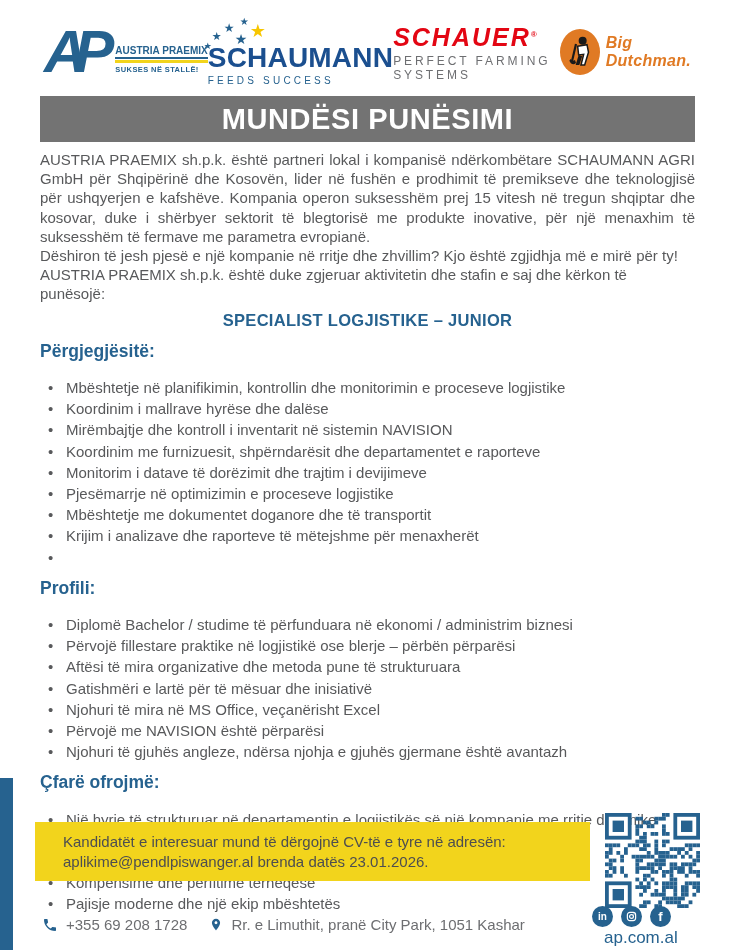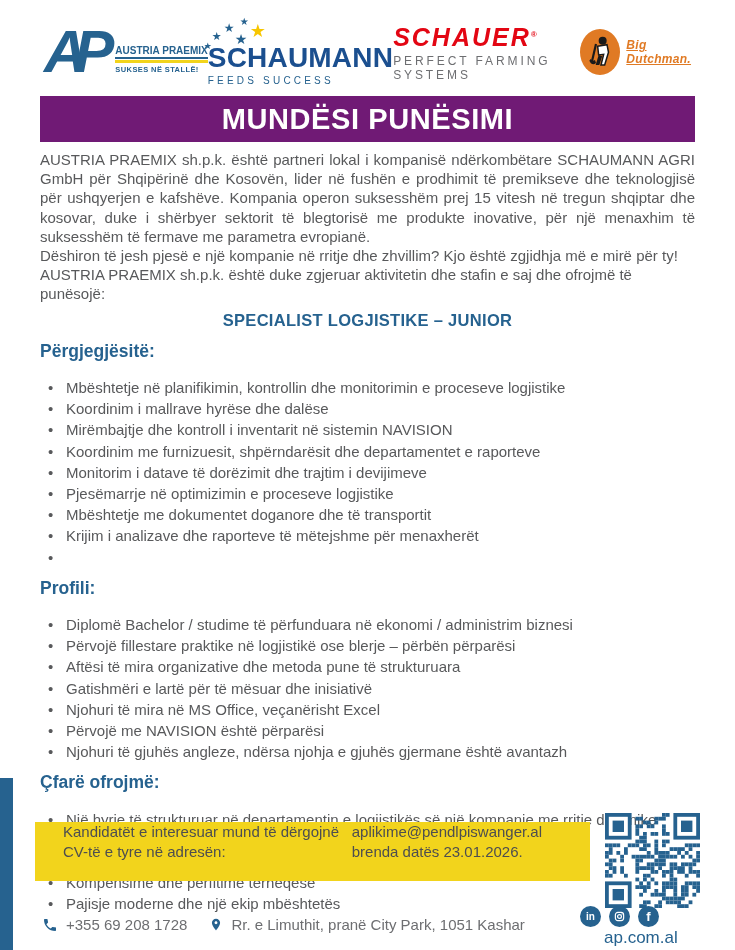--- a/index.html
+++ b/index.html
@@ -39,44 +39,44 @@
   
   .schauer { text-align:left; }
   .schauer-name { color:#E30613; font-weight:bold; font-style:italic; font-size:25px; letter-spacing:2px; }
   .schauer-reg  { font-size:8px; vertical-align:super; }
   .schauer-tag  { color:#6D6E71; font-size:12px; letter-spacing:2.9px; margin-top:2px; }
 
   
   .bigdutchman { display:flex; align-items:center; gap:6px; }
   .bd-circle { width:46px; height:46px; border-radius:50%; background:#E07A24;
                display:flex; align-items:center; justify-content:center; }
-  .bd-name { color:#E07A24; font-weight:bold; font-style:italic; font-size:12px; letter-spacing:0.3px;text-decoration:underline; }
-
-  
-  .banner { margin:8px 40px 0; background:#701a75; height:46px;
+  .bd-name { color:#E07A24; font-weight:bold; font-style:italic; font-size:16px; letter-spacing:0.3px; }
+
+  
+  .banner { margin:8px 40px 0; background:#737373; height:46px;
             display:flex; align-items:center; justify-content:center; }
   .banner-title { color:#fff; font-weight:bold; font-size:29px; letter-spacing:0.6px; }
 
   
   .content { padding:8px 40px 0; font-size:15px; line-height:19.2px; }
   .intro-main { text-align:justify; }
   .job-title { text-align:center; color:#26628F; font-weight:bold;
                font-size:16.5px; letter-spacing:0.3px; margin:7px 0 6px; }
   .section-heading { color:#26628F; font-weight:bold; font-size:17.5px; margin-top:12px; }
   ul.bullets { list-style:none; margin-top:17px; }
   ul.bullets li { position:relative; padding-left:26px; margin-bottom:2px; min-height:19.2px; }
   ul.bullets li::before { content:"\2022"; position:absolute; left:8px; }
 
   
   .left-strip { position:absolute; left:0; top:778px; width:13px; height:172px; background:#26628F; }
   .apply-box { position:absolute; left:35px; top:822px; width:555px; height:59px;
                background:#F2D41C; color:#4D4E50; font-size:15px; line-height:20px;
-               display:flex; justify-content:center; padding-left:28px; }
+               display:flex; flex-direction:column; justify-content:center; padding-left:28px; }
   .qr-wrap { position:absolute; left:605px; top:813px; width:95px; height:95px; }
-  .social-row { position:absolute; left:580px; top:906px; display:flex; gap:8px; }
+  .social-row { position:absolute; left:592px; top:906px; display:flex; gap:8px; }
   .social-circle { width:21px; height:21px; border-radius:50%; background:#26628F; color:#fff;
                    display:flex; align-items:center; justify-content:center;
                    font-size:10px; font-weight:bold; cursor:pointer; }
   .website { position:absolute; left:604px; top:928px; color:#26628F; font-size:17px; cursor:pointer; }
   .footer-contacts { position:absolute; left:42px; top:916px; display:flex; align-items:center;
                      gap:8px; font-size:15px; color:#6D6E71; }
   .footer-contacts .sep { width:6px; }
   .icon-svg { display:block; }
 </style>
 </head>
@@ -125,21 +125,21 @@
   </div>
 </div>
 
 <div class="banner">
   <div class="banner-title">MUNDËSI PUNËSIMI</div>
 </div>
 
 <div class="content">
   <p class="intro-main">AUSTRIA PRAEMIX sh.p.k. është partneri lokal i kompanisë ndërkombëtare SCHAUMANN AGRI GmbH për Shqipërinë dhe Kosovën, lider në fushën e prodhimit të premikseve dhe teknologjisë për ushqyerjen e kafshëve. Kompania operon suksesshëm prej 15 vitesh në tregun shqiptar dhe kosovar, duke i shërbyer sektorit të blegtorisë me produkte inovative, për një menaxhim të suksesshëm të fermave me parametra evropianë.</p>
   <p class="intro-q">Dëshiron të jesh pjesë e një kompanie në rritje dhe zhvillim? Kjo është zgjidhja më e mirë për ty!</p>
-  <p class="intro-cta">AUSTRIA PRAEMIX sh.p.k. është duke zgjeruar aktivitetin dhe stafin e saj dhe ofrojmë të punësojë:</p>
+  <p class="intro-cta">AUSTRIA PRAEMIX sh.p.k. është duke zgjeruar aktivitetin dhe stafin e saj dhe kërkon të punësojë:</p>
 
   <div class="job-title">SPECIALIST LOGJISTIKE – JUNIOR</div>
 
   <div class="section-heading">Përgjegjësitë:</div>
   <ul class="bullets">
     <li>Mbështetje në planifikimin, kontrollin dhe monitorimin e proceseve logjistike</li>
     <li>Koordinim i mallrave hyrëse dhe dalëse</li>
     <li>Mirëmbajtje dhe kontroll i inventarit në sistemin NAVISION</li>
     <li>Koordinim me furnizuesit, shpërndarësit dhe departamentet e raporteve</li>
     <li>Monitorim i datave të dorëzimit dhe trajtim i devijimeve</li>

